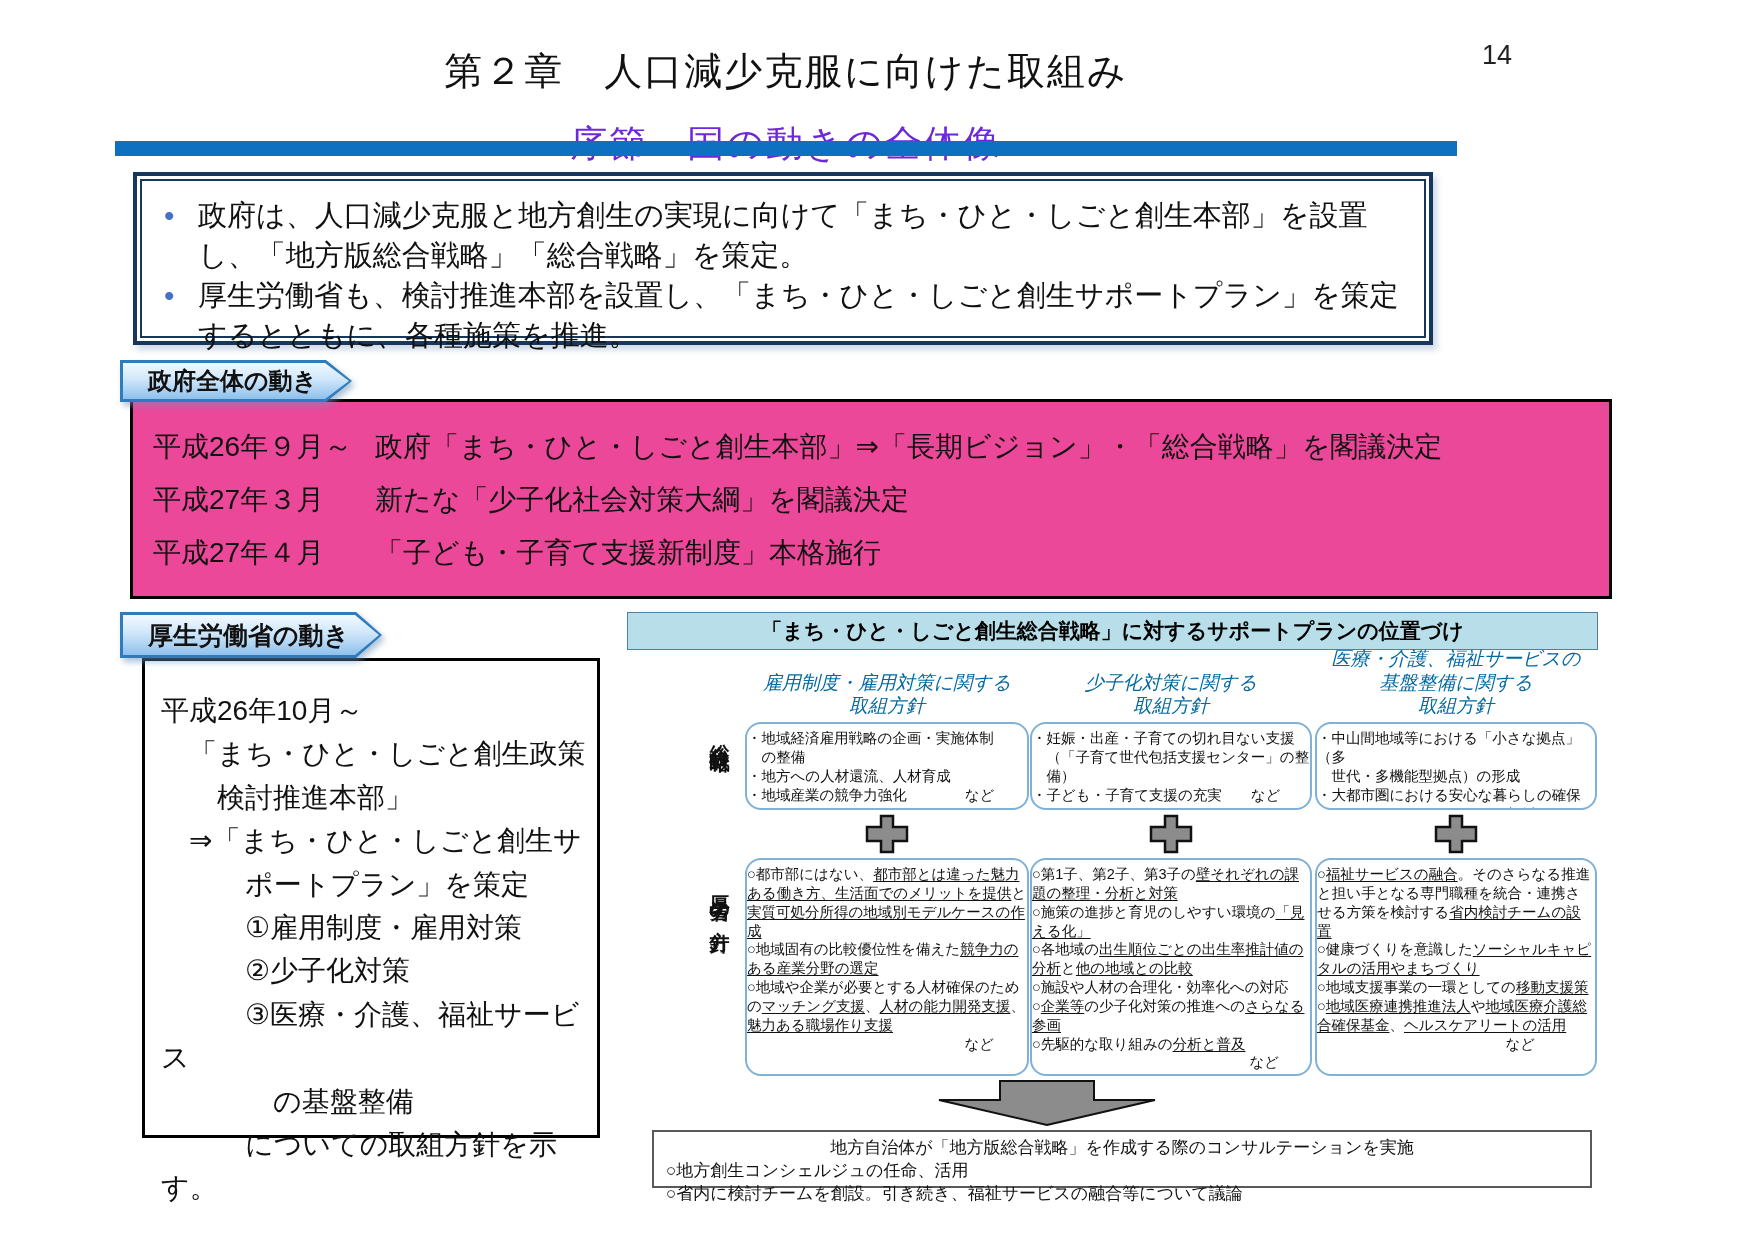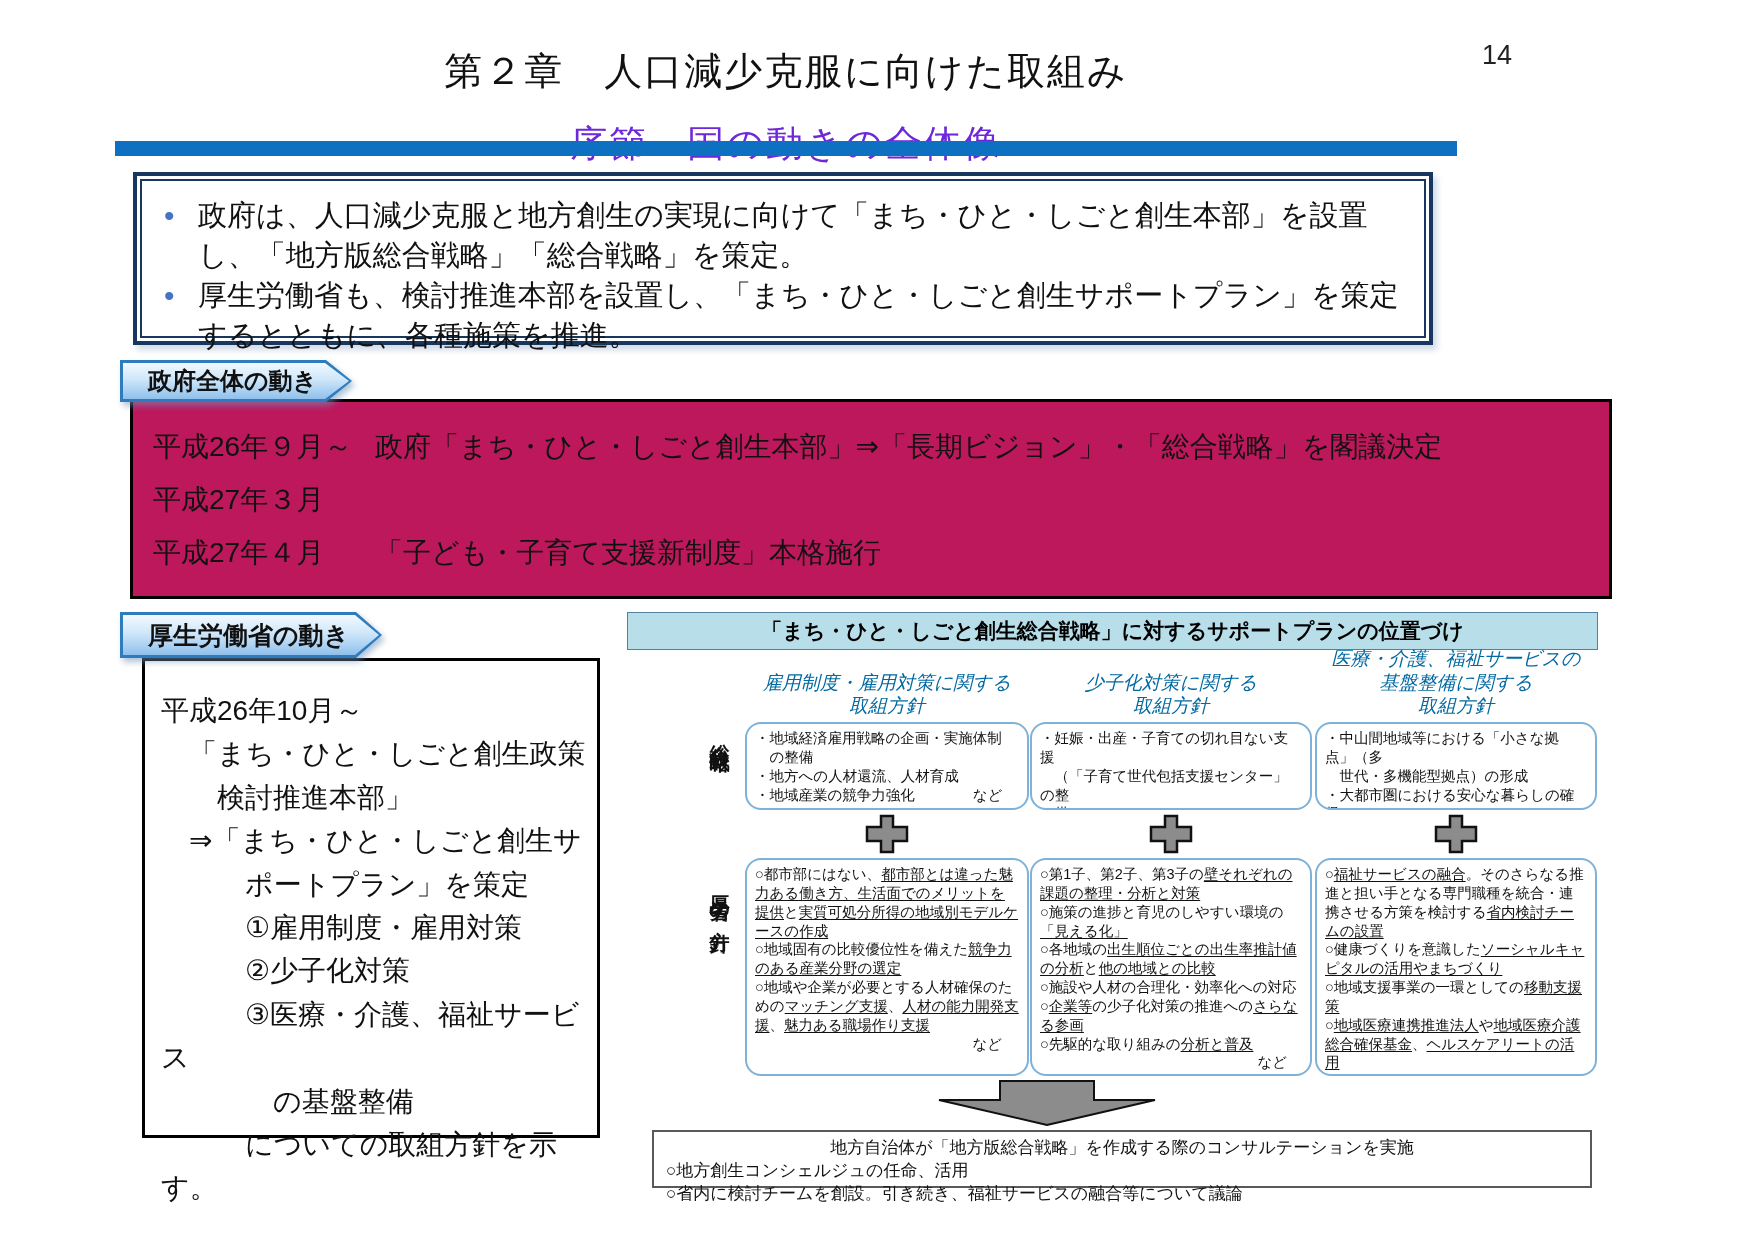--- a/index.html
+++ b/index.html
@@ -23,40 +23,40 @@
 
   
   .badge { position:absolute; filter:drop-shadow(3px 4px 3px rgba(110,145,185,.55)); z-index:5; }
   .badge .badge-bg { position:absolute; inset:0; background:#2f7cbd; clip-path:polygon(0 0, calc(100% - 26px) 0, 100% 50%, calc(100% - 26px) 100%, 0 100%); }
   .badge .badge-fill { position:absolute; inset:3px; background:linear-gradient(180deg,#f2f9ff 0%,#cfe7fa 45%,#8fc0ec 100%); clip-path:polygon(0 0, calc(100% - 24px) 0, 100% 50%, calc(100% - 24px) 100%, 0 100%); }
   .badge .badge-label { position:relative; z-index:2; display:flex; align-items:center; height:100%; padding-left:28px; font-weight:bold; color:#111; }
   .badge-gov { left:120px; top:360px; width:232px; height:42px; font-size:24px; }
   .badge-mhlw { left:120px; top:612px; width:262px; height:46px; font-size:25px; }
 
   
-  .gov-box { position:absolute; left:130px; top:399px; width:1482px; height:200px; border:3px solid #000; background:#be185d; padding:26px 14px 0 20px; }
+  .gov-box { position:absolute; left:130px; top:399px; width:1482px; height:200px; border:3px solid #000; background:#ec4899; padding:26px 14px 0 20px; }
   .tl-row { display:flex; margin-bottom:15px; }
   .tl-date { flex:none; width:222px; font-size:28px; color:#111; }
   .tl-text { font-size:28px; color:#111; }
 
   
   .mhlw-box { position:absolute; left:142px; top:658px; width:458px; height:480px; border:3px solid #000; background:#fff; padding:28px 8px 0 16px; }
   .mhlw-body { font-size:28px; line-height:1.55; color:#111; white-space:pre-line; }
 
   
   .diagram { position:absolute; left:627px; top:612px; width:971px; height:600px; }
   .diag-banner { position:absolute; left:0; top:0; width:971px; height:38px; background:#b8dfe9; border:1px solid #4f81a0; display:flex; align-items:center; justify-content:center; font-size:21px; font-weight:bold; color:#000;text-align:center; }
   .col-header { position:absolute; top:42px; height:64px; display:flex; align-items:flex-end; justify-content:center; text-align:center; font-size:19px; line-height:1.25; color:#0369a1; white-space:pre-line;font-style:italic; }
   .ch1 { left:118px; width:284px; }
   .ch2 { left:403px; width:282px; }
   .ch3 { left:688px; width:282px; }
   .v-label { position:absolute; writing-mode:vertical-rl; text-orientation:upright; font-size:20px; font-weight:600; letter-spacing:3px; color:#111; }
   .vl-strategy { left:80px; top:116px; }
   .vl-mhlw { left:80px; top:268px; }
-  .rbox { position:absolute; border:2px solid #7fb2d8; border-radius:16px; background:#fff; padding:5px 8px; font-size:14.5px; line-height:1.3; color:#111; overflow:hidden; }
+  .rbox { position:absolute; border:2px solid #7fb2d8; border-radius:16px; background:#fff; padding:5px 0; font-size:14.5px; line-height:1.3; color:#111; overflow:hidden; }
   .rbox.pre { white-space:pre-line; }
   .srow { top:110px; height:88px; }
   .prow { top:246px; height:218px; }
   .c1 { left:118px; width:284px; }
   .c2 { left:403px; width:282px; }
   .c3 { left:688px; width:282px; }
   .u { text-decoration:underline; text-underline-offset:2px; }
   .plus { position:absolute; top:202px; width:44px; height:40px; }
   .pl1 { left:238px; } .pl2 { left:522px; } .pl3 { left:807px; }
   .down-arrow { position:absolute; left:270px; top:468px; width:300px; height:46px; }
@@ -94,20 +94,21 @@
     <div class="badge-fill"></div>
     <div class="badge-label">政府全体の動き</div>
   </div>
   <div class="gov-box">
     <div class="tl-row">
       <div class="tl-date">平成26年９月～</div>
       <div class="tl-text">政府「まち・ひと・しごと創生本部」⇒「長期ビジョン」・「総合戦略」を閣議決定</div>
     </div>
     <div class="tl-row">
       <div class="tl-date">平成27年３月</div>
+      <div class="tl-text">新たな「少子化社会対策大綱」を閣議決定</div>
     </div>
     <div class="tl-row">
       <div class="tl-date">平成27年４月</div>
       <div class="tl-text">「子ども・子育て支援新制度」本格施行</div>
     </div>
   </div>
 
   <div class="badge badge-mhlw">
     <div class="badge-bg"></div>
     <div class="badge-fill"></div>

